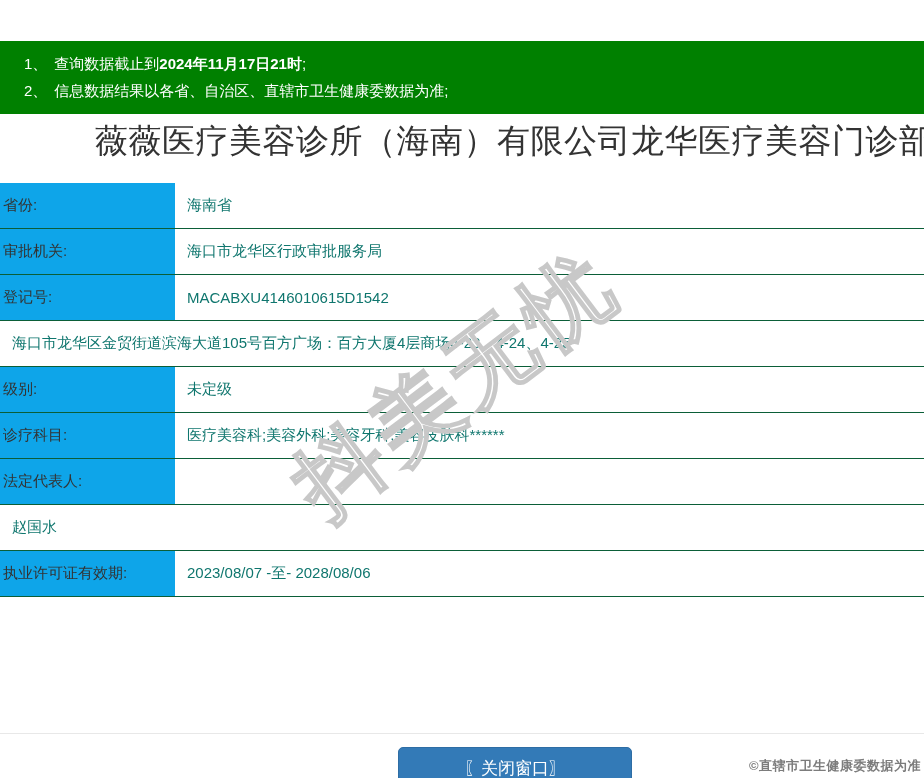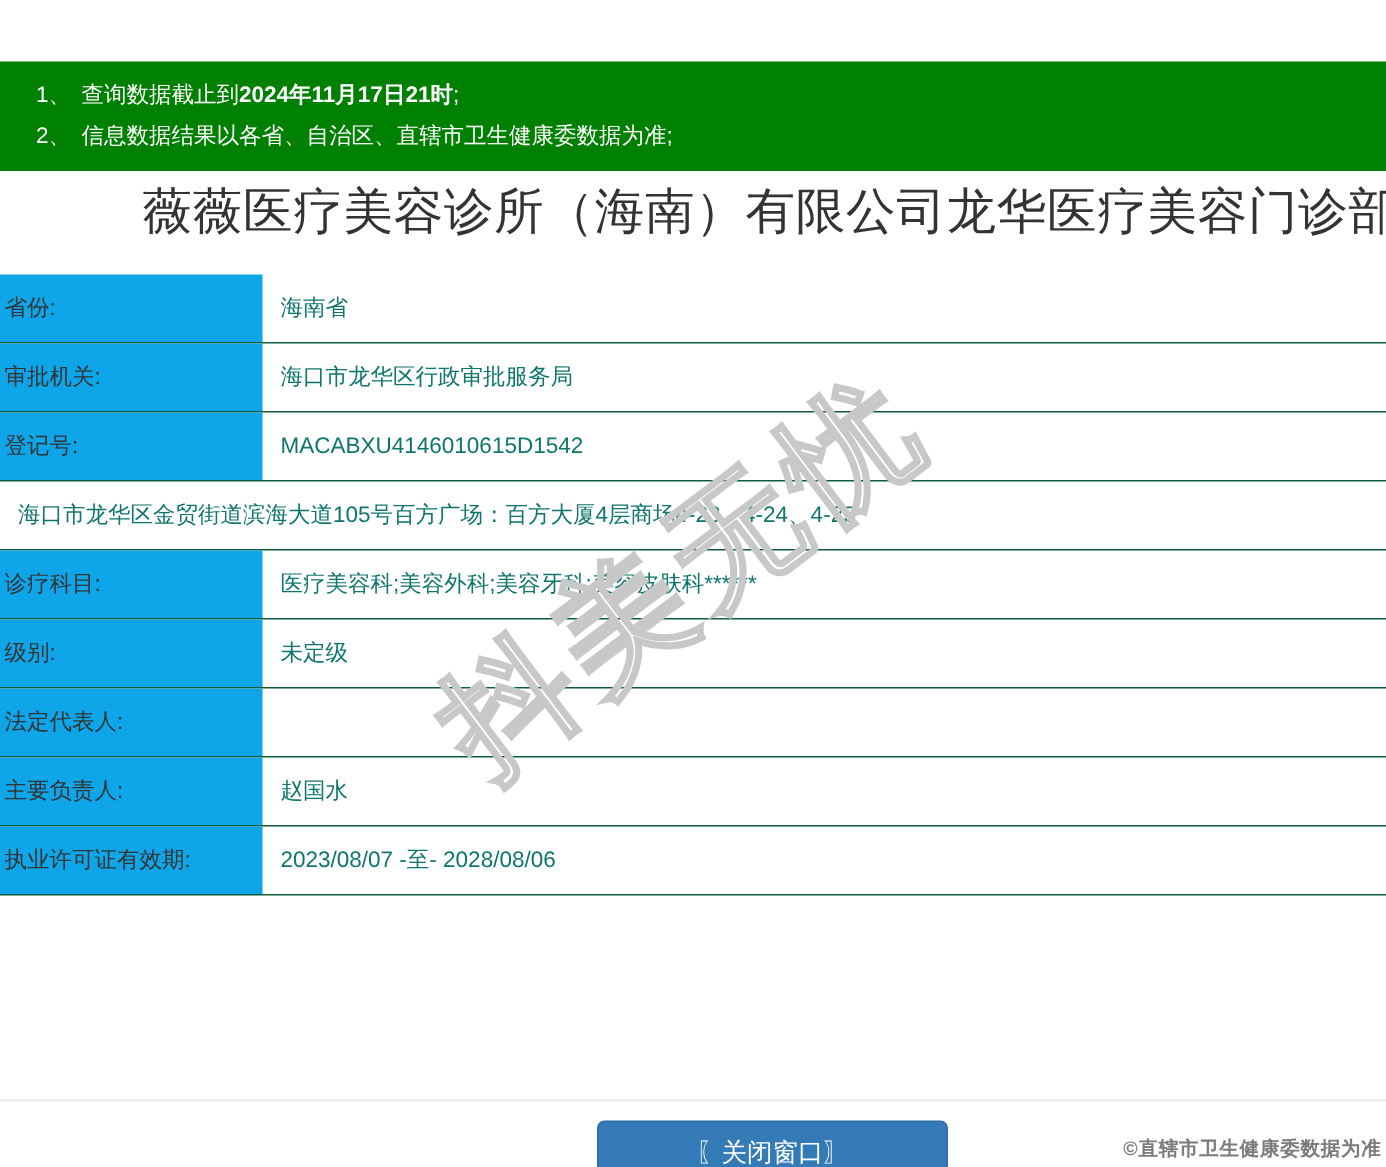--- a/index.html
+++ b/index.html
@@ -81,32 +81,31 @@
     <div class="cell-value">海口市龙华区行政审批服务局</div>
   </div>
   <div class="row">
     <div class="cell-label">登记号:</div>
     <div class="cell-value">MACABXU4146010615D1542</div>
   </div>
   <div class="row">
     <div class="cell-value">海口市龙华区金贸街道滨海大道105号百方广场：百方大厦4层商场4-23、4-24、4-25</div>
   </div>
   <div class="row">
+    <div class="cell-label">级别:</div>
+    <div class="cell-value">未定级</div>
+  </div>
+  <div class="row">
     <div class="cell-label">诊疗科目:</div>
     <div class="cell-value">医疗美容科;美容外科;美容牙科;美容皮肤科******</div>
-  </div>
-  <div class="row">
-    <div class="cell-label">级别:</div>
-    <div class="cell-value">未定级</div>
   </div>
   <div class="row">
     <div class="cell-label">法定代表人:</div>
   </div>
   <div class="row">
-    <div class="cell-label">主要负责人:</div>
     <div class="cell-value">赵国水</div>
   </div>
   <div class="row">
     <div class="cell-label">执业许可证有效期:</div>
     <div class="cell-value">2023/08/07 -至- 2028/08/06</div>
   </div>
 </div>
 
 <div class="watermark">抖美无忧</div>
 

